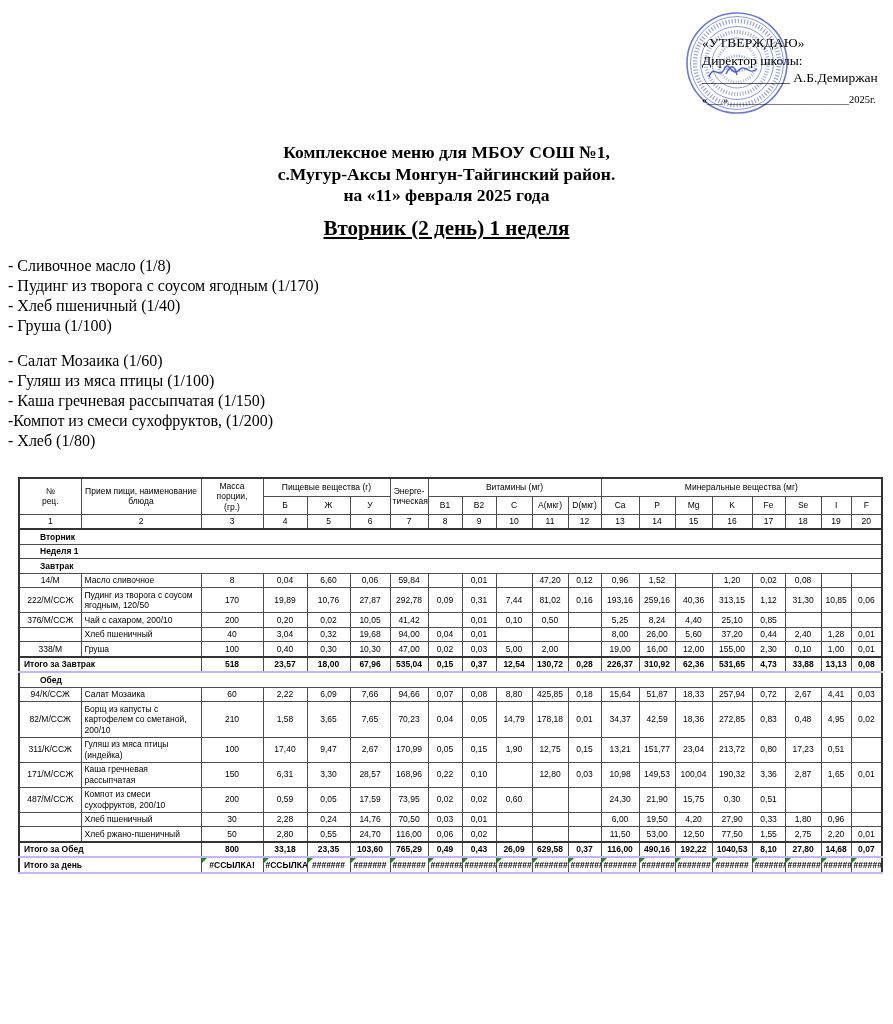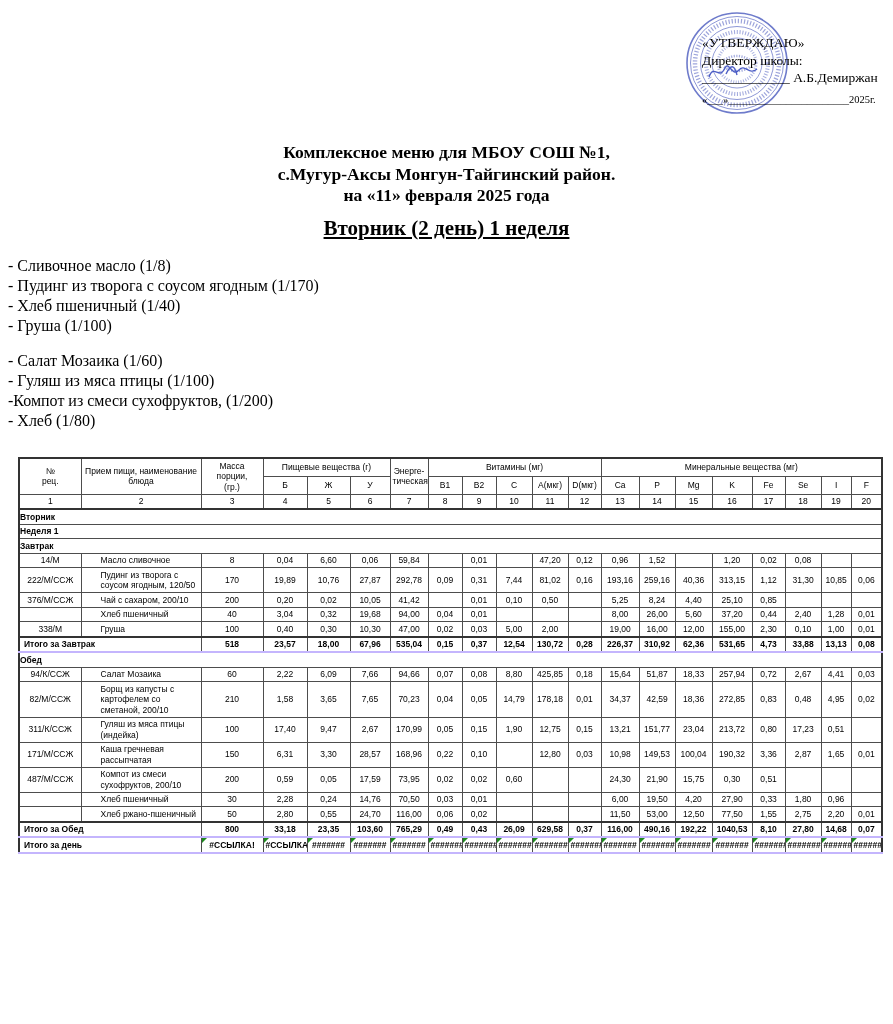--- a/index.html
+++ b/index.html
@@ -61,24 +61,24 @@
   .menu-table th, .menu-table td {
     border: 1px solid #4d4d4d;
     padding: 1.5px 2px;
     text-align: center; vertical-align: middle;
     line-height: 10.5px;
     overflow: hidden;
   }
   .menu-table thead th { font-weight: normal; }
   .menu-table tr.num-row td { border-bottom: 2px solid #333; }
   .menu-table tr.section td {
-    text-align: left; font-weight: bold; padding-left: 0;
+    text-align: left; font-weight: bold; padding-left: 20px;
   }
   .menu-table td.rec { text-align: center; }
-  .menu-table td.name { text-align: left; padding-left: 19px; }
+  .menu-table td.name { text-align: left; padding-left: 3px; }
   .menu-table tr.total td { font-weight: bold; border-top: 2px solid #333; border-bottom: 2px solid #c4b5fd; }
   .menu-table tr.total td.label { text-align: left; padding-left: 4px; }
   .menu-table td.err { position: relative; }
   .menu-table td.err::before {
     content: ""; position: absolute; top: 0; left: 0;
     width: 0; height: 0;
     border-top: 5px solid #1e8a1e;
     border-right: 5px solid transparent;
   }
 </style>
@@ -125,20 +125,21 @@
   <div class="menu-list">
       <div class="menu-item">- Сливочное масло (1/8)</div>
       <div class="menu-item">- Пудинг из творога с соусом ягодным (1/170)</div>
       <div class="menu-item">- Хлеб пшеничный (1/40)</div>
       <div class="menu-item">- Груша (1/100)</div>
     </div>
 
   <div class="menu-list lunch">
       <div class="menu-item">- Салат Мозаика (1/60)</div>
       <div class="menu-item">- Гуляш из мяса птицы (1/100)</div>
+      <div class="menu-item">- Каша гречневая рассыпчатая (1/150)</div>
       <div class="menu-item">-Компот из смеси сухофруктов, (1/200)</div>
       <div class="menu-item">- Хлеб (1/80)</div>
     </div>
 
   <table class="menu-table">
     <colgroup>
       <col style="width:62px">
         <col style="width:120px">
         <col style="width:62px">
       <col style="width:44px">

